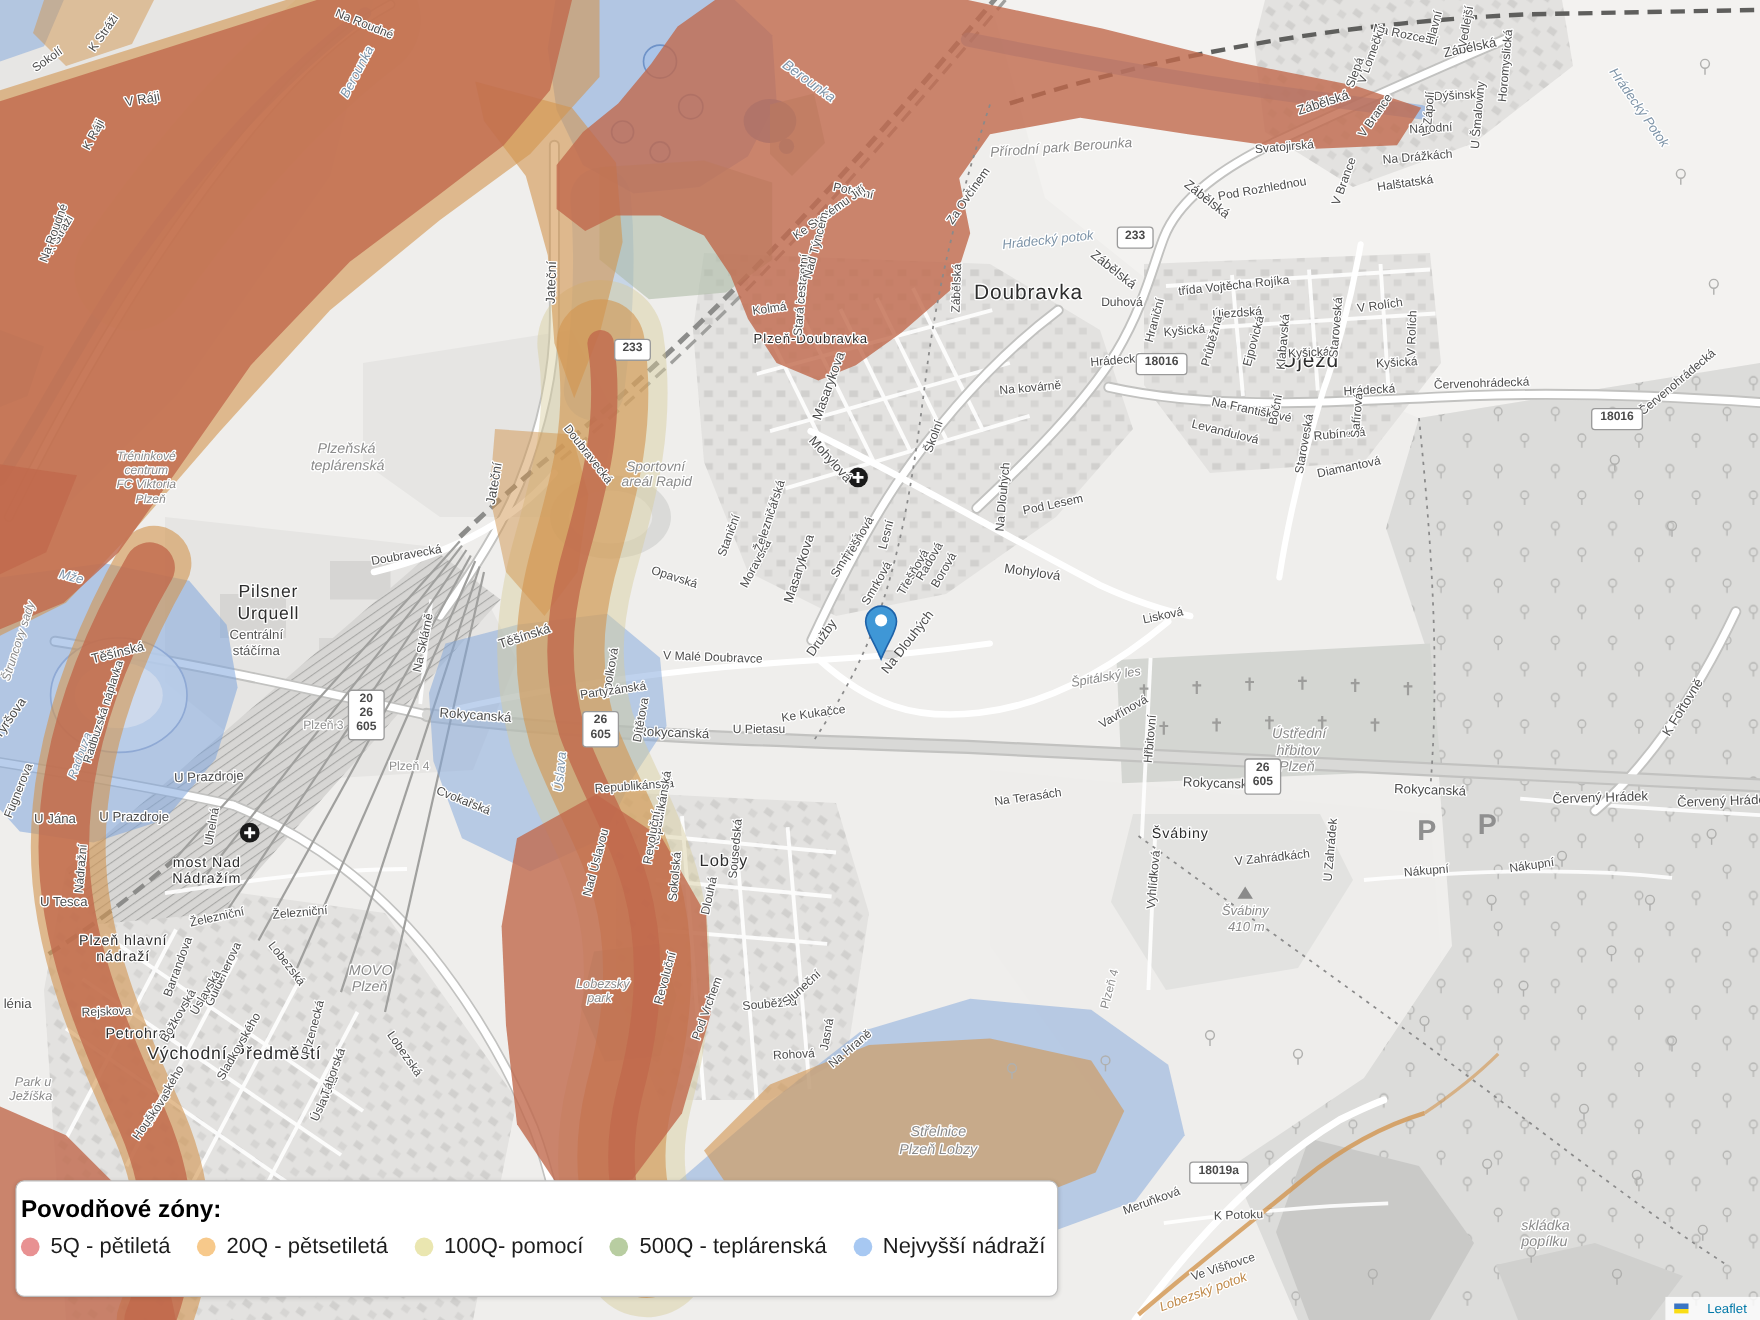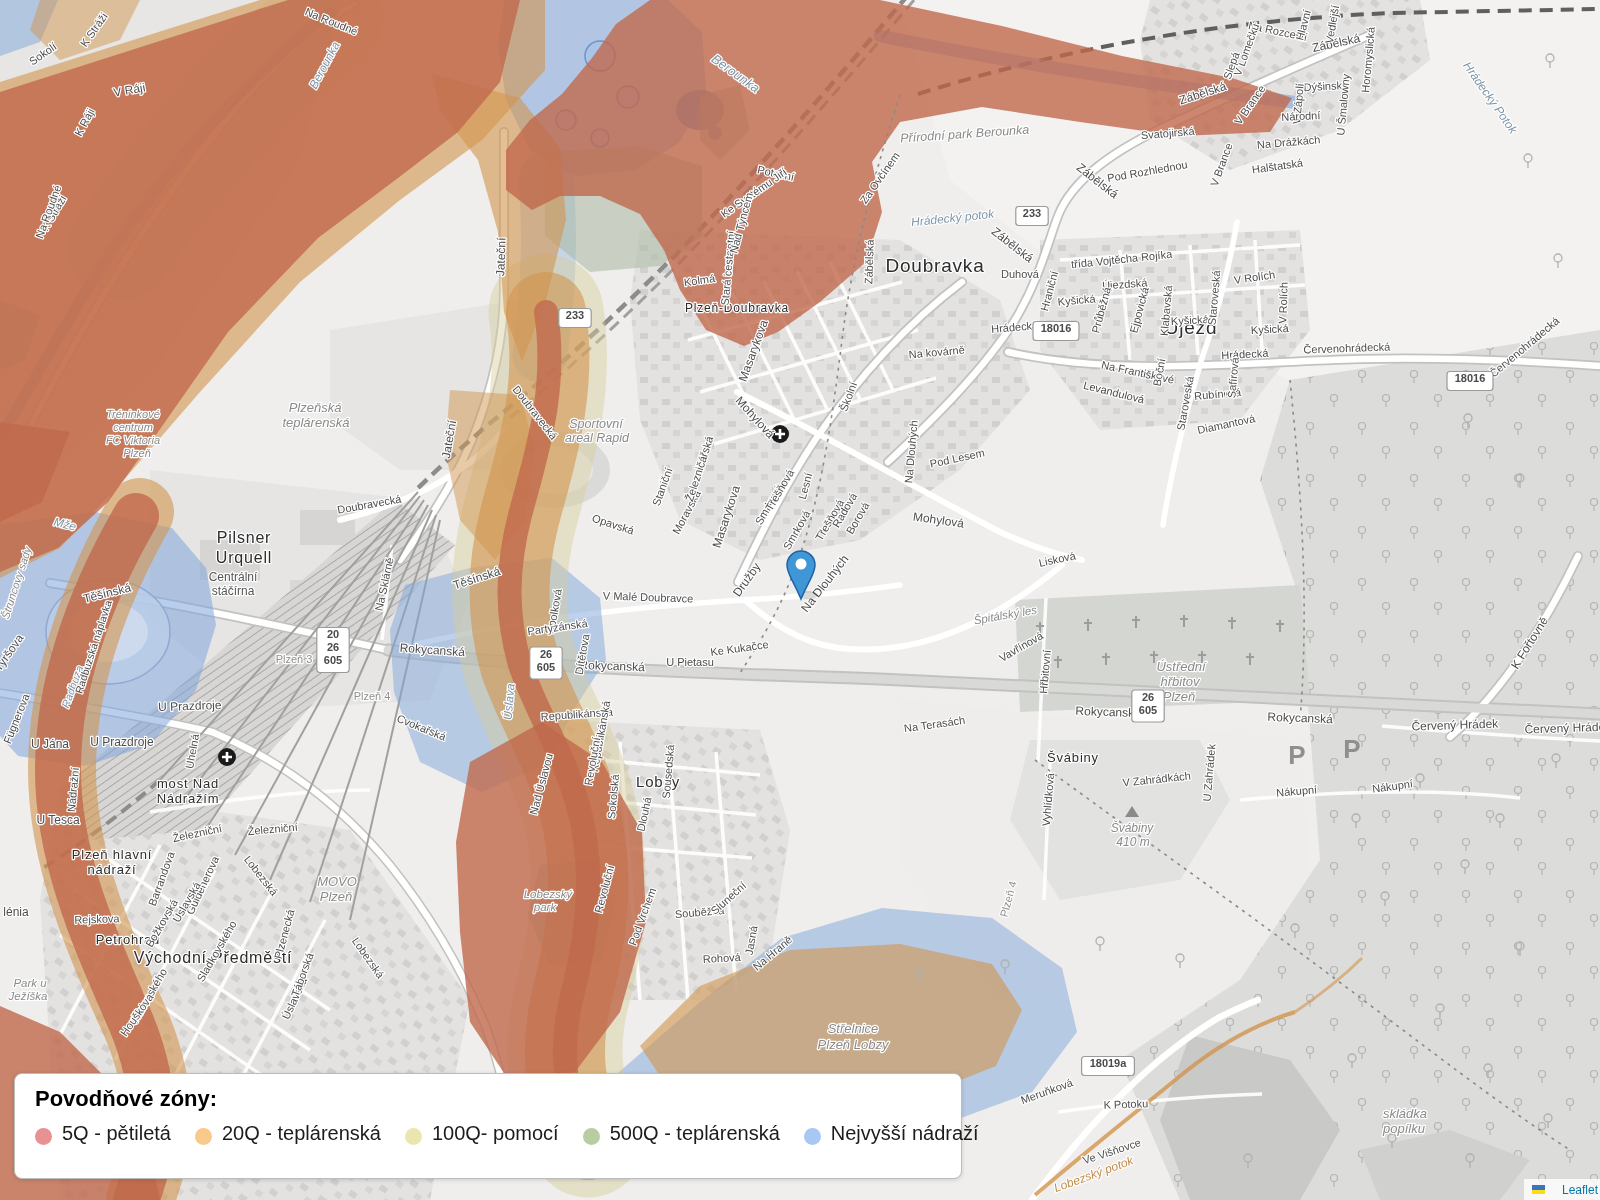--- a/index.html
+++ b/index.html
@@ -8,28 +8,28 @@
   .lbl{fill:#4d4d4d;paint-order:stroke;stroke:#ffffff;stroke-width:2.4px;stroke-linejoin:round;font-size:11px;}
   .pl{fill:#2d2d2d;letter-spacing:.8px;}
   .ps{fill:#555555;}
   .ar{fill:#8a8a8a;font-style:italic;}
   .wa{fill:#7e94a8;font-style:italic;}
   .wo{fill:#c08a4a;font-style:italic;}
   .bd{fill:#8f8f8f;}
   .badge-box{fill:#ffffff;stroke:#9a9a9a;stroke-width:1.2;}
   .badge-txt{font-size:11px;font-weight:bold;fill:#4a4a4a;}
   .legend{position:absolute;left:14px;top:1073px;width:948px;height:106px;box-sizing:border-box;
-    background:#ffffff;border:1px solid #bcbcbc;border-radius:8px;padding:12px 20px;box-shadow:0 1px 4px rgba(0,0,0,.15);}
+    background:#ffffff;border:1px solid #bcbcbc;border-radius:8px;padding:12px 4px;box-shadow:0 1px 4px rgba(0,0,0,.15);}
   .legend-title{font-size:22px;font-weight:bold;color:#000;margin-bottom:10px;}
   .legend-items{display:flex;align-items:center;gap:24px;white-space:nowrap;}
-  .legend-item{display:flex;align-items:flex-end;gap:10px;font-size:20px;color:#1c1c1c;}
+  .legend-item{display:flex;align-items:center;gap:10px;font-size:20px;color:#1c1c1c;}
   .legend-dot{width:17px;height:17px;border-radius:50%;flex:0 0 auto;}
   .legend-footer{margin-top:11px;font-size:14px;color:#555;}
   .attribution{position:absolute;right:0;bottom:0;height:21px;display:flex;align-items:center;gap:17px;
-    background:rgba(255,255,255,.8);padding:0 2px 0 8px;font-size:12px;color:#333;}
+    background:rgba(255,255,255,.8);padding:0 12px 0 8px;font-size:12px;color:#333;}
   .flag{display:inline-block;width:13px;height:9px;line-height:0;}
   .flag .f-top{display:block;width:13px;height:4.5px;background:#3a75c4;}
   .flag .f-bot{display:block;width:13px;height:4.5px;background:#f9dd16;}
   .leaflet-link{color:#0078A8;text-decoration:none;cursor:pointer;}
 </style>
 </head>
 <body>
 
 <div id="viewport">
 <svg id="map-svg" width="1600" height="1200" viewBox="0 0 1600 1200">
@@ -601,21 +601,21 @@
 
 <div class="legend">
   <div class="legend-title">Povodňové zóny:</div>
   <div class="legend-items">
         <div class="legend-item">
           <span class="legend-dot" style="background: rgb(232, 145, 146);"></span>
           <span>5Q - pětiletá</span>
         </div>
         <div class="legend-item">
           <span class="legend-dot" style="background: rgb(247, 201, 139);"></span>
-          <span>20Q - teplárenská</span>
+          <span>20Q - pětsetiletá</span>
         </div>
         <div class="legend-item">
           <span class="legend-dot" style="background: rgb(234, 230, 176);"></span>
           <span>100Q- pomocí</span>
         </div>
         <div class="legend-item">
           <span class="legend-dot" style="background: rgb(184, 205, 161);"></span>
           <span>500Q - teplárenská</span>
         </div>
         <div class="legend-item">

